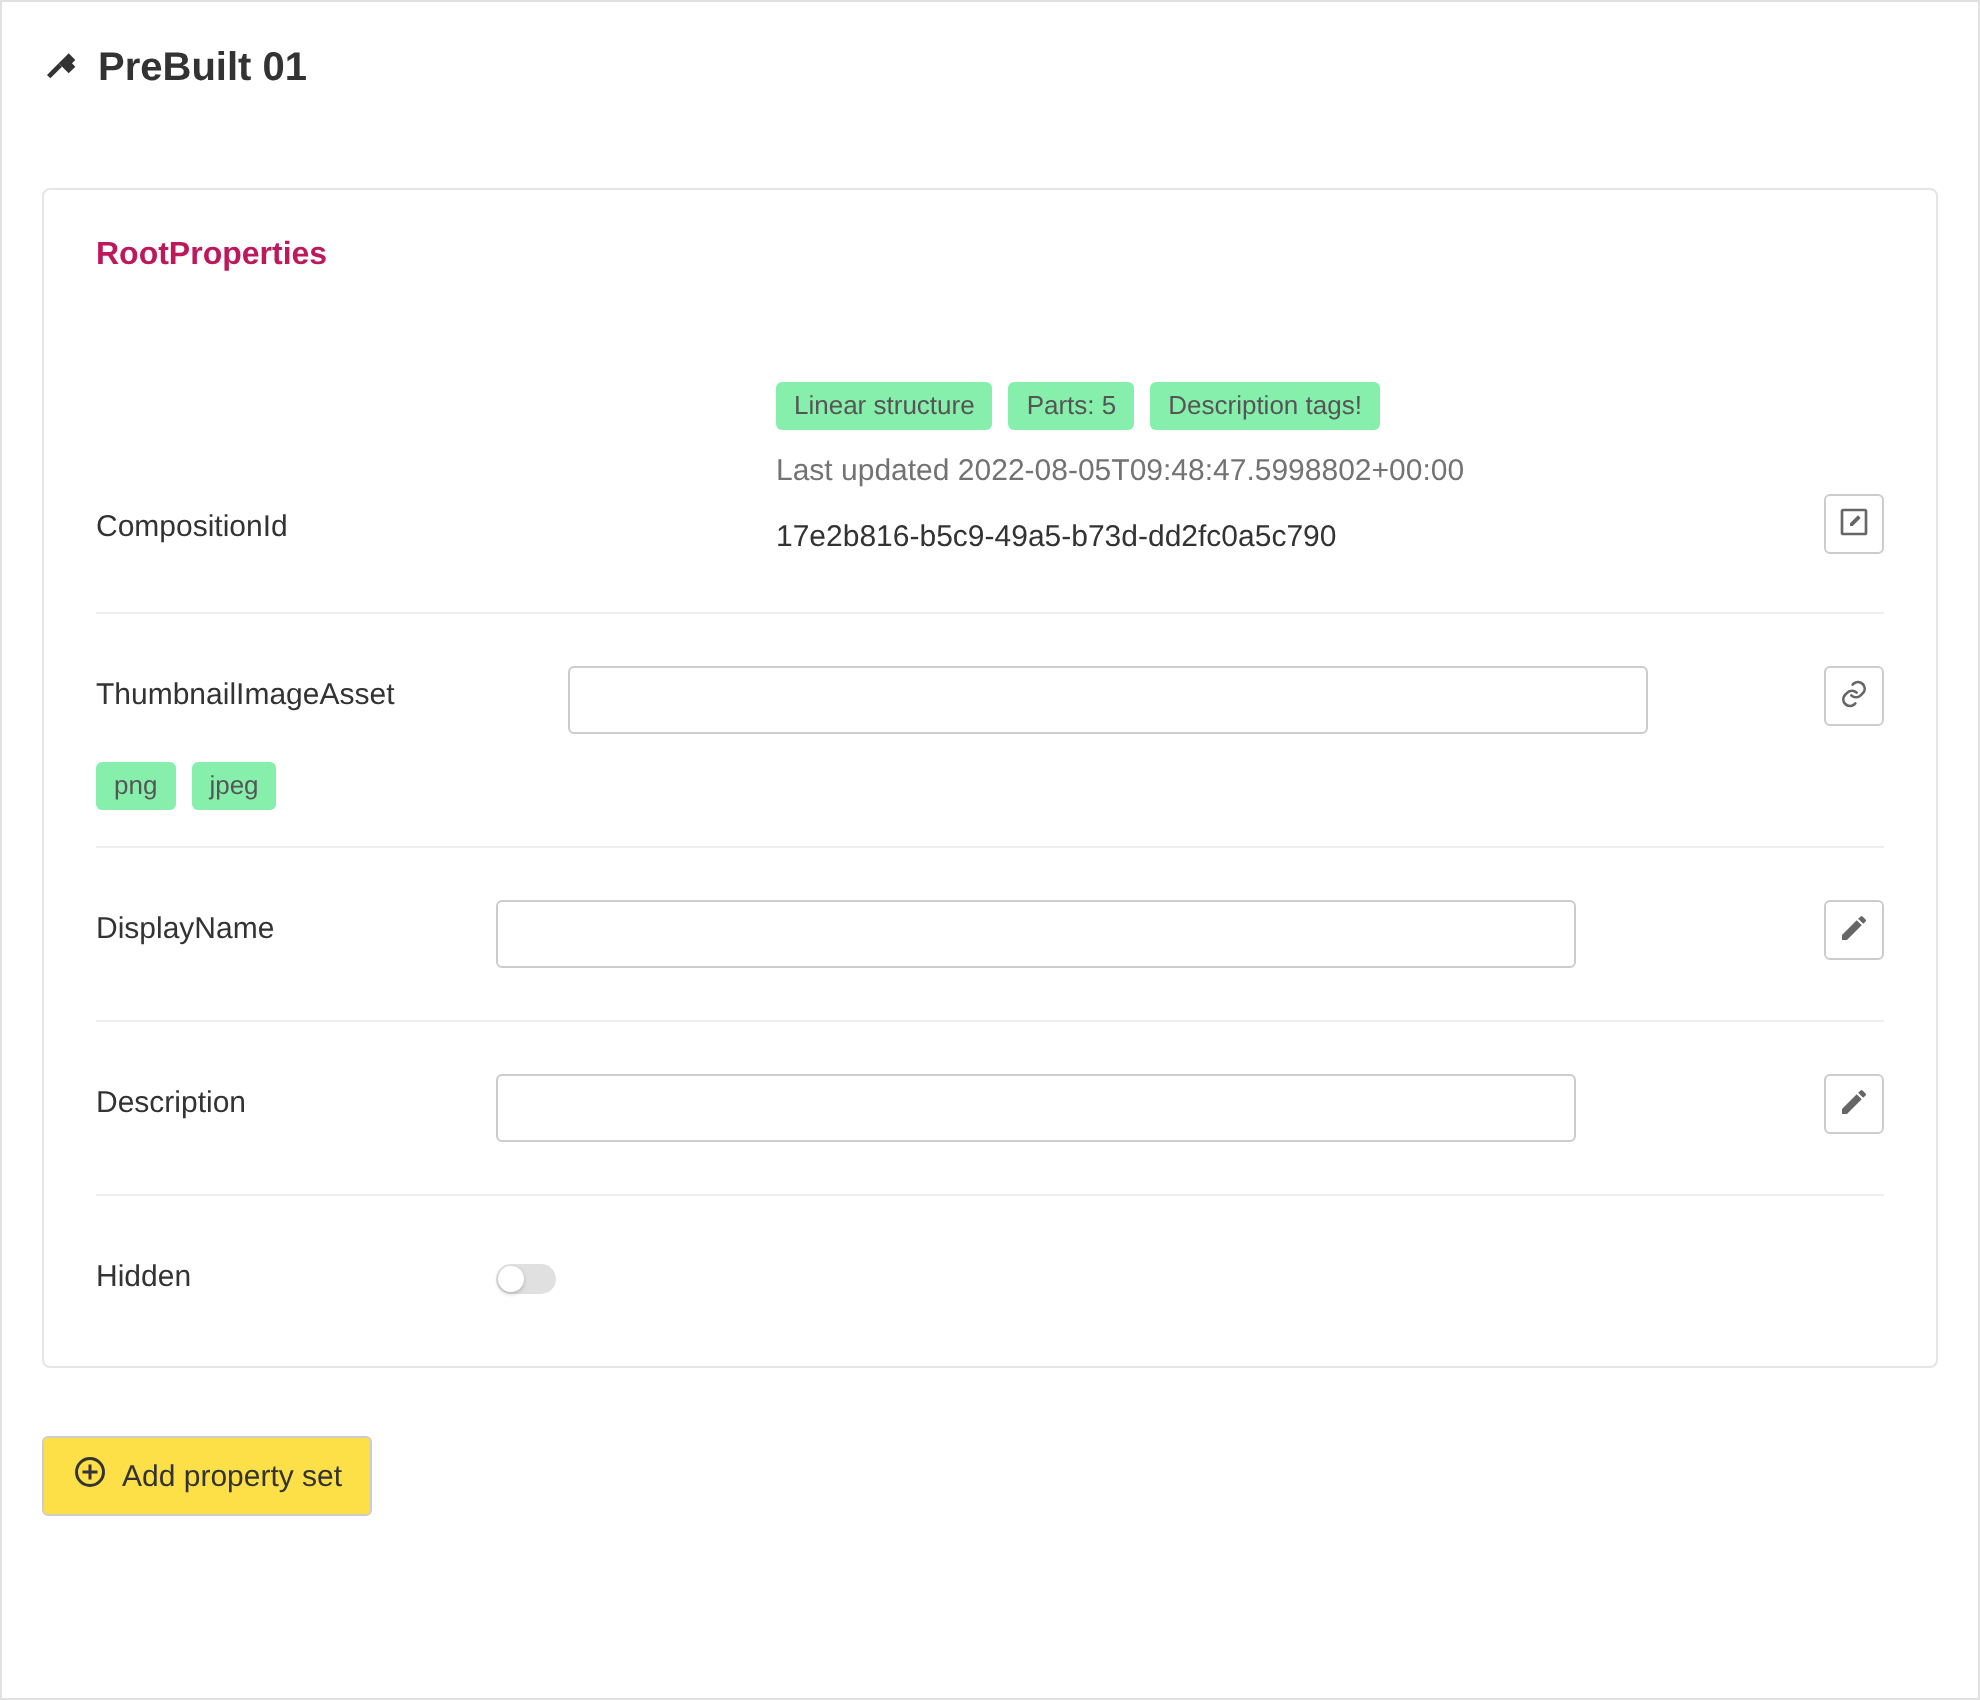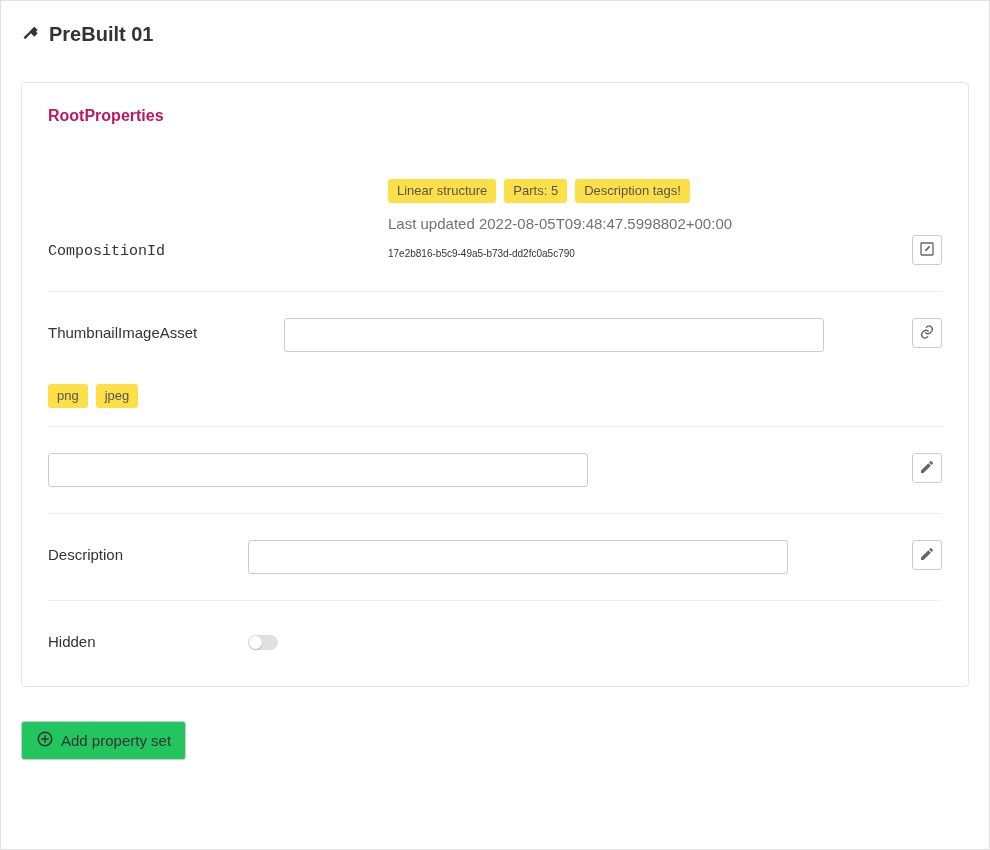--- a/index.html
+++ b/index.html
@@ -13,21 +13,21 @@
   .page {
     border: 1px solid #e1e1e1;
     width: 990px;
     height: 850px;
     padding: 22px 20px;
   }
   .header {
     display: flex;
     align-items: center;
     gap: 8px;
-    margin-bottom: 36px;
+    margin-bottom: 48px;
   }
   .header h1 {
     font-size: 20px;
     font-weight: 600;
     margin: 0;
     color: #333;
   }
   .hammer-icon svg { display: block; }
   .card {
     border: 1px solid #e5e5e5;
@@ -71,35 +71,35 @@
     align-items: flex-start;
   }
   .tags-line {
     display: flex;
     flex-wrap: wrap;
     gap: 8px;
     margin-bottom: 10px;
   }
   .tag {
     display: inline-block;
-    background: #fde047;
+    background: #86efac;
     color: #555;
     font-size: 13px;
     padding: 3px 9px;
     border-radius: 3px;
     line-height: 1.4;
   }
   .meta-line {
     font-size: 15px;
     color: #737373;
     margin-bottom: 10px;
     line-height: 1.5;
   }
   .id-line {
-    font-size: 10px;
+    font-size: 15px;
     color: #333;
     line-height: 1.5;
   }
   .text-input {
     width: 100%;
     max-width: 540px;
     height: 34px;
     border: 1px solid #ccc;
     border-radius: 3px;
     padding: 4px 8px;
@@ -137,40 +137,40 @@
     height: 13px;
     background: #fff;
     border-radius: 50%;
     box-shadow: 0 1px 2px rgba(0,0,0,0.2);
   }
   .add-btn {
     display: inline-flex;
     align-items: center;
     gap: 7px;
     border: 1px solid #ccc;
-    background: #22c55e;
+    background: #fde047;
     color: #333;
     font-size: 15px;
     padding: 8px 14px;
     border-radius: 3px;
     cursor: pointer;
   }
   .add-btn svg { width: 18px; height: 18px; }
 
   
-  .comp-row .prop-label-col { padding-top: 64px; font-family: Liberation Mono, monospace; }
+  .comp-row .prop-label-col { padding-top: 64px; }
   .comp-row .prop-mid-col { padding-left: 140px; }
   .comp-row .prop-action-col { align-items: center; padding-top: 56px; }
 
   
   .thumb-row .prop-mid-col { padding-left: 36px; }
   .thumb-row-below {
     display: flex;
     gap: 8px;
-    margin-top: 24px;
+    margin-top: 6px;
   }
 </style>
 </head>
 <body>
 
 <div class="page">
 
   <div class="header">
     <span class="hammer-icon">
       <svg width="20" height="20" viewBox="0 0 24 24" fill="none" stroke="#333" stroke-width="2" stroke-linecap="round" stroke-linejoin="round">
@@ -228,20 +228,21 @@
       </div>
     </div>
     <div class="thumb-row-below">
       <span class="tag">png</span>
       <span class="tag">jpeg</span>
     </div>
 
     <div class="divider"></div>
 
     <div class="prop-row">
+      <div class="prop-label-col">DisplayName</div>
       <div class="prop-mid-col">
         <input class="text-input" type="text" value="" style="">
       </div>
       <div class="prop-action-col">
         <button class="icon-btn">
           <span>
             <svg viewBox="0 0 24 24" fill="currentColor">
               <path d="M3 17.25V21h3.75L17.81 9.94l-3.75-3.75L3 17.25zM20.71 7.04a1 1 0 0 0 0-1.41l-2.34-2.34a1 1 0 0 0-1.41 0L15.13 5.12l3.75 3.75 1.83-1.83z"></path>
             </svg>
           </span>

